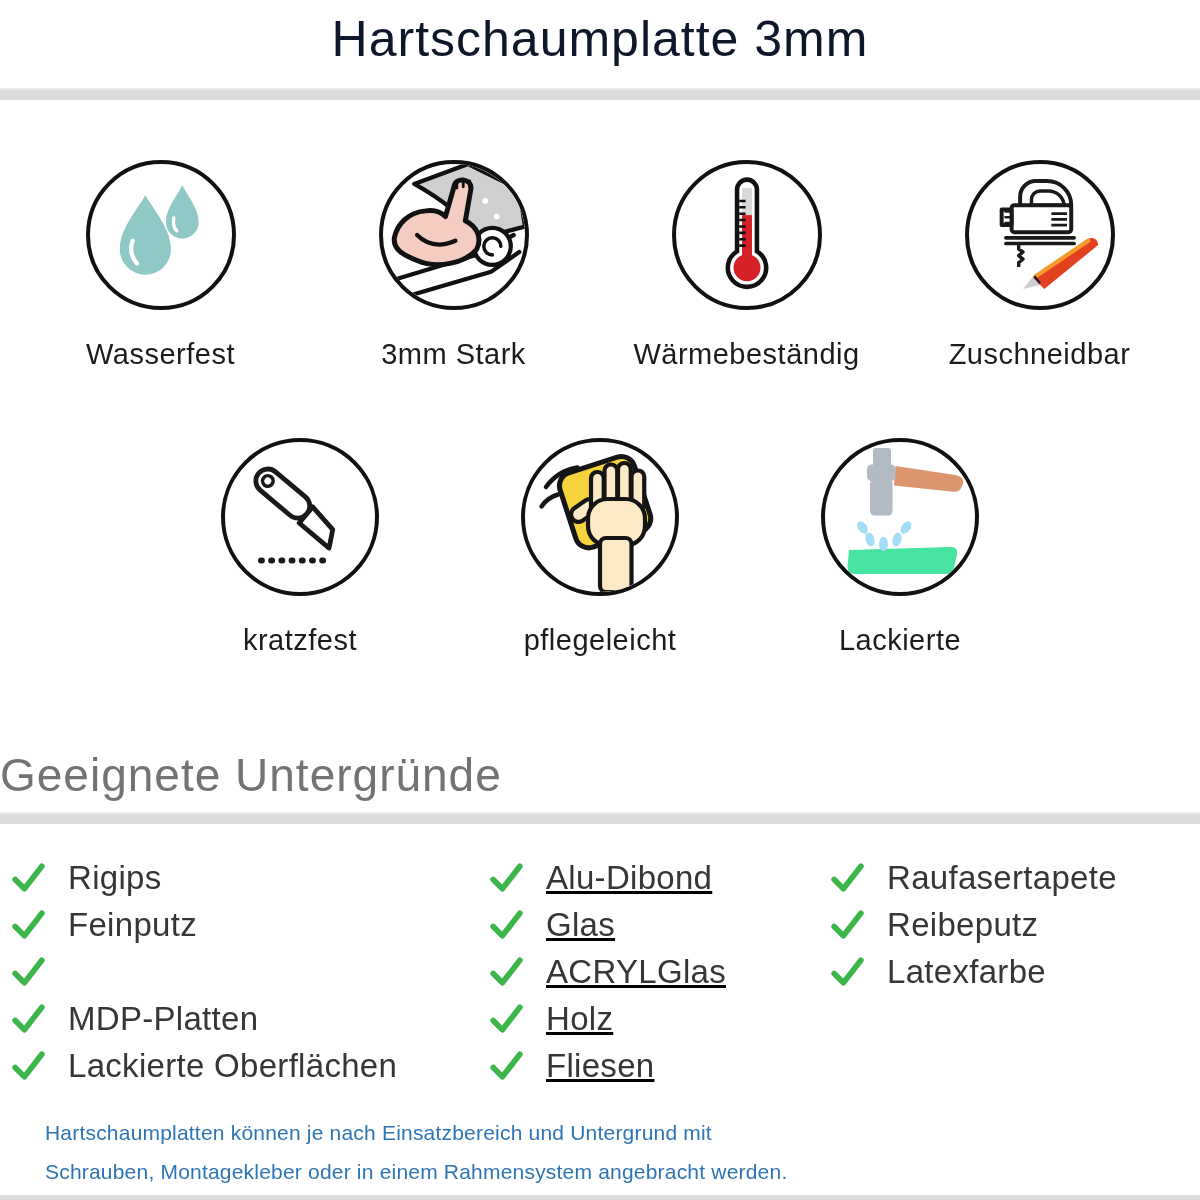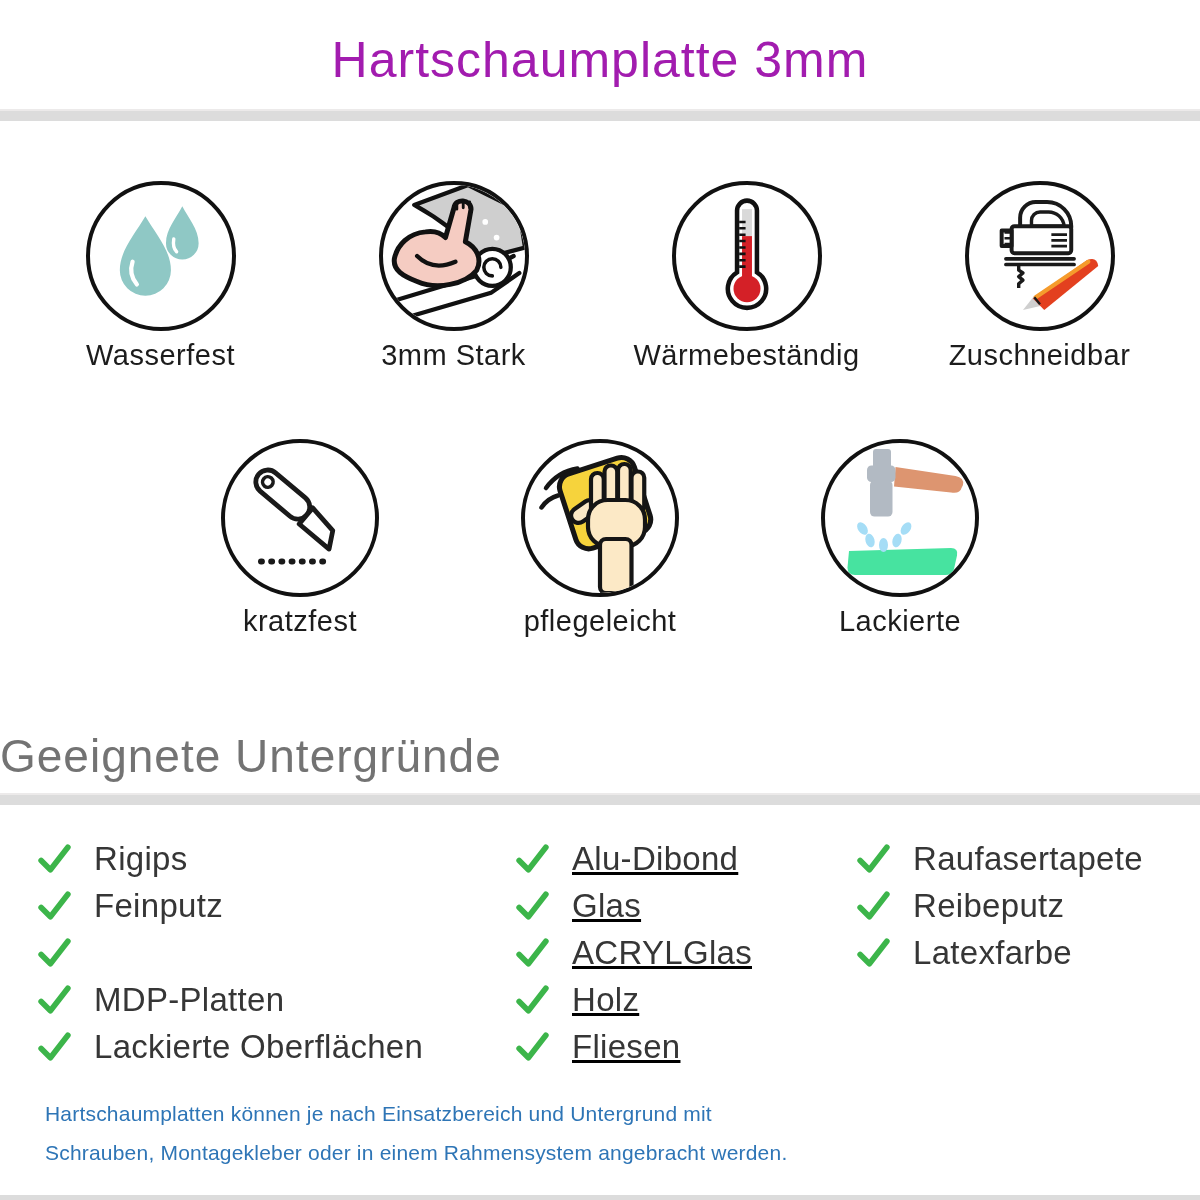--- a/index.html
+++ b/index.html
@@ -1,46 +1,46 @@
 <!DOCTYPE html>
 <html><head>
 <meta charset="utf-8">
 <style>
   html,body{margin:0;padding:0;}
   body{
     width:1200px;height:1200px;background:#ffffff;position:relative;overflow:hidden;
     font-family:"Liberation Sans","DejaVu Sans",sans-serif;
   }
   .page-title{
-    margin:0;padding-top:31px;text-align:center;
-    font-size:50px;font-weight:500;letter-spacing:1px;color:#a21caf;line-height:58px;
+    margin:0;padding-top:10px;text-align:center;
+    font-size:50px;font-weight:500;letter-spacing:1px;color:#0f172a;line-height:58px;
   }
   .divider{height:10px;background:#dcdcdc;border-top:2px solid #eceaea;}
   .divider.top{margin-top:20px;}
   .divider.mid{margin-top:10px;}
   .feature-row{display:flex;justify-content:space-around;}
   .feature-row.row1{margin:60px 14px 0 14px;}
   .feature-row.row2{margin:66px 150px 0 150px;}
   .feature{flex:1;display:flex;flex-direction:column;align-items:center;}
   .circle{
     position:relative;width:142px;height:142px;border:4px solid #111111;border-radius:50%;
     overflow:hidden;background:#ffffff;
   }
   .row2 .circle{width:150px;height:150px;}
   .circle svg{position:absolute;left:0;top:0;width:100%;height:100%;}
   .feature-label{
-    margin-top:6px;font-size:29px;color:#1c1c1c;letter-spacing:.5px;text-align:center;
+    margin-top:26px;font-size:29px;color:#1c1c1c;letter-spacing:.5px;text-align:center;
     line-height:36px;
   }
   .section-title{
     margin:90px 0 0 0;text-align:left;
     font-size:46px;font-weight:500;letter-spacing:1px;color:#737373;line-height:54px;
   }
   .substrates{
-    display:flex;align-items:flex-start;margin-top:30px;padding-left:36px;
+    display:flex;align-items:flex-start;margin-top:30px;padding-left:10px;
   }
   .sub-col{display:flex;flex-direction:column;}
   .sub-col.c1{width:478px;}
   .sub-col.c2{width:341px;text-decoration:underline;}
   .sub-col.c3{flex:1;}
   .sub-item{display:flex;align-items:center;height:47px;}
   .check{width:37px;height:37px;flex:0 0 37px;margin-right:21px;}
   .sub-label{font-size:33px;color:#363636;letter-spacing:.3px;white-space:nowrap;}
   .footer-note{
     margin:24px 0 0 45px;font-size:21px;line-height:39px;color:#2e75b6;letter-spacing:.2px;

